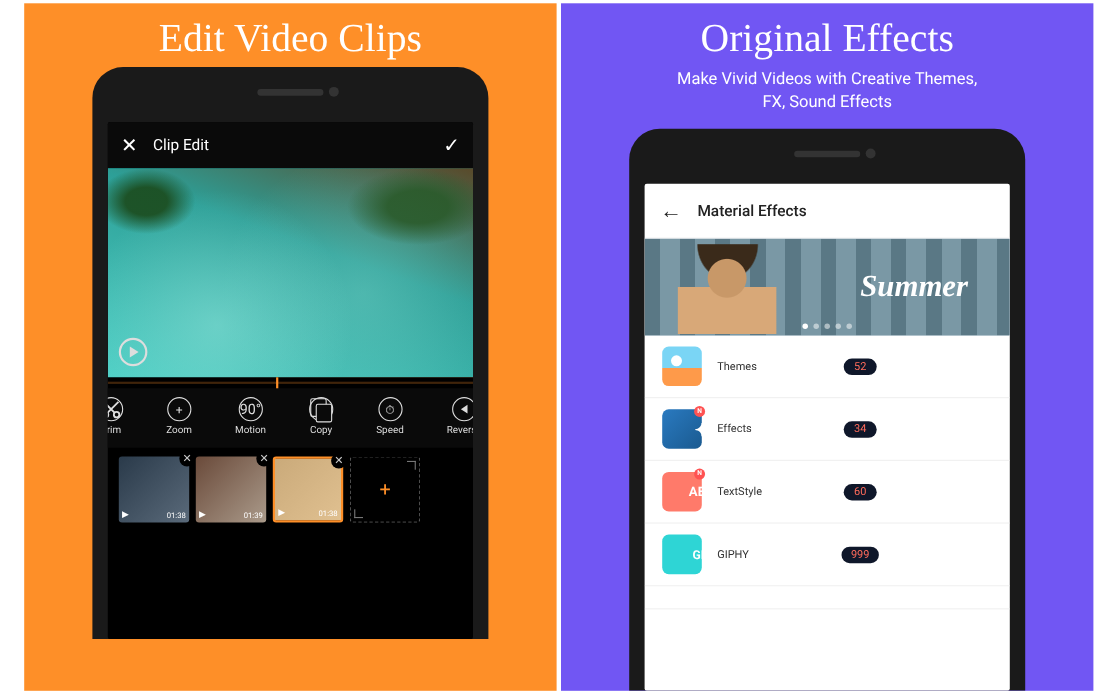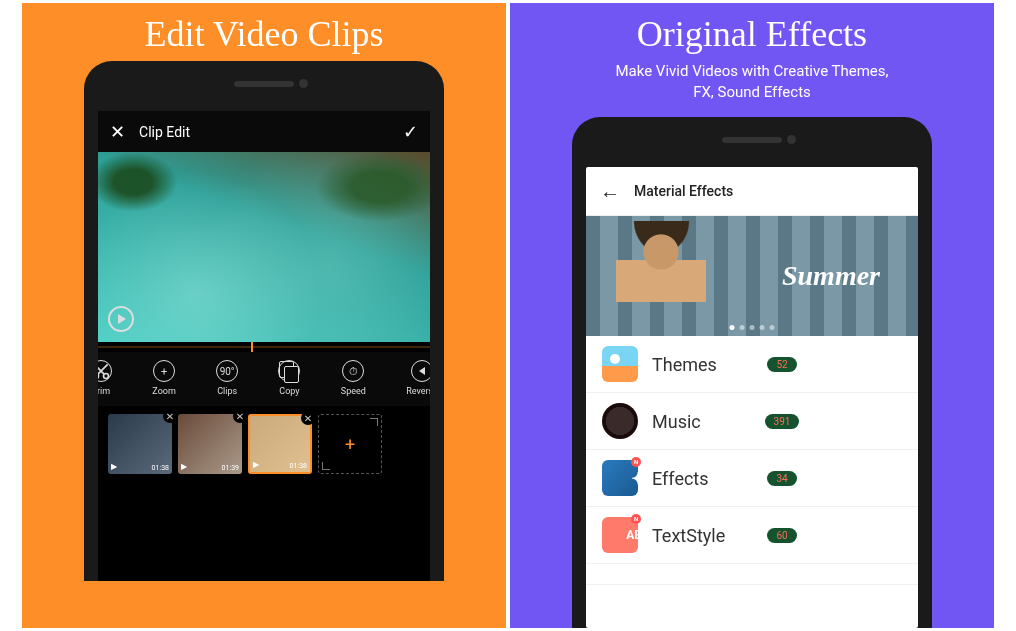--- a/index.html
+++ b/index.html
@@ -50,35 +50,35 @@
   .clip1 { background: linear-gradient(135deg, #2a3a4a, #5a6a7a); }
   .clip2 { background: linear-gradient(135deg, #6a4a3a, #aa9a8a); }
   .clip3 { background: linear-gradient(135deg, #caaa7a, #e0c090); border: 2px solid #fe8f28; }
   .clip-add { border: 1.5px dashed #555; display: flex; align-items: center; justify-content: center; color: #fe8f28; font-size: 18px; }
   .clip-add .exp { position: absolute; top: 3px; right: 3px; width: 8px; height: 8px; border-top: 1.5px solid #777; border-right: 1.5px solid #777; }
   .clip-add .exp2 { position: absolute; bottom: 3px; left: 3px; width: 8px; height: 8px; border-bottom: 1.5px solid #777; border-left: 1.5px solid #777; }
 
   
   .topbar2 { display: flex; align-items: center; padding: 12px 14px; color: #222; font-size: 14px; font-weight: 500; border-bottom: 1px solid #eee; }
   .topbar2 .back { font-size: 20px; margin-right: 14px; cursor: pointer; }
-  .banner { height: 120px; position: relative; overflow: hidden; background: linear-gradient(#9eb4c4, #8aa4b4); }
+  .banner { height: 88px; position: relative; overflow: hidden; background: linear-gradient(#9eb4c4, #8aa4b4); }
   .banner-slats { position: absolute; inset: 0; background: repeating-linear-gradient(90deg, #5a7885 0 14px, #7a98a5 14px 32px); }
   .banner-fig { position: absolute; left: 30px; top: 8px; width: 90px; height: 112px; background: radial-gradient(circle at 50% 25%, #c89868 18%, transparent 19%), linear-gradient(180deg, transparent 32%, #d8a878 32% 70%, transparent 70%); border-radius: 8px; }
   .banner-hair { position: absolute; left: 28px; top: 5px; width: 95px; height: 55px; background: radial-gradient(ellipse at 50% 0%, #3a2a1a 40%, transparent 42%); }
   .banner-label { position: absolute; right: 38px; top: 50%; transform: translateY(-50%); color: #fff; font-size: 28px; font-style: italic; font-weight: 700; font-family: Georgia, serif; }
   .dots { position: absolute; bottom: 6px; left: 50%; transform: translateX(-50%); display: flex; gap: 5px; }
   .dot { width: 5px; height: 5px; background: rgba(255,255,255,.5); border-radius: 50%; }
   .dot.active { background: #fff; }
 
   .matlist { flex: 1; overflow: hidden; }
   .mat-item { display: flex; align-items: center; padding: 10px 16px; border-bottom: 1px solid #f0f0f0; cursor: pointer; }
   .mat-icon { width: 36px; height: 36px; border-radius: 6px; margin-right: 14px; display: flex; align-items: center; justify-content: center; font-size: 12px; font-weight: 700; color: #fff; position: relative; padding-left: 36px; }
   .mat-icon .n-badge { position: absolute; top: -3px; right: -3px; width: 10px; height: 10px; background: #ff5252; border-radius: 50%; font-size: 6px; line-height: 10px; text-align: center; }
-  .mat-name { flex: 1; color: #333; font-size: 18px; }
-  .mat-count { background: #14532d; color: #ff6b5b; font-size: 10px; padding: 2px 9px; border-radius: 10px; margin-left: 10px; }
+  .mat-name { flex: 1; color: #333; font-size: 10px; }
+  .mat-count { background: #0f172a; color: #ff6b5b; font-size: 10px; padding: 2px 9px; border-radius: 10px; margin-left: 10px; }
   .mat-spacer { flex: 1; }
 
   .ic-themes { background: linear-gradient(180deg, #7ad5f5 55%, #fe9a4a 55%); }
   .ic-themes::after { content: ""; width: 10px; height: 10px; background: #fff; border-radius: 50%; position: absolute; top: 8px; left: 8px; }
   .ic-music { background: radial-gradient(circle, #3a2a2a 55%, #1a0a0a 56%), #d4a858; border-radius: 50%; }
   .ic-effects { background: linear-gradient(135deg, #2a7ac0, #1a5a90); }
   .ic-effects::after { content: "✦"; color: #fff; font-size: 16px; }
   .ic-text { background: #ff7a6a; }
   .ic-giphy { background: #2ed5d5; font-size: 11px; }
 </style>
@@ -112,22 +112,22 @@
                 <path d="M8 16 L20 4 M16 16 L4 4"></path>
               </svg>
           </span>
           <span>Trim</span>
         </div>
         <div class="tool">
           <span class="ico">+</span>
           <span>Zoom</span>
         </div>
         <div class="tool">
-          <span class="ico" style="font-size:10px">90°</span>
-          <span>Clips</span>
+          <span class="ico" style="font-size:13px">90°</span>
+          <span>Motion</span>
         </div>
         <div class="tool">
           <span class="ico ico-copy"></span>
           <span>Copy</span>
         </div>
         <div class="tool">
           <span class="ico">⏱</span>
           <span>Speed</span>
         </div>
         <div class="tool">
@@ -189,39 +189,39 @@
         </div>
       </div>
       <div class="matlist">
         <div class="mat-item">
           <div class="mat-icon ic-themes"></div>
           <span class="mat-name">Themes</span>
           <span class="mat-count">52</span>
           <span class="mat-spacer"></span>
         </div>
         <div class="mat-item">
-          <div class="mat-icon ic-music"></div>
-          <span class="mat-name">Music</span>
-          <span class="mat-count">391</span>
-          <span class="mat-spacer"></span>
-        </div>
-        <div class="mat-item">
           <div class="mat-icon ic-effects">
               <span class="n-badge">N</span>
             </div>
           <span class="mat-name">Effects</span>
           <span class="mat-count">34</span>
           <span class="mat-spacer"></span>
         </div>
         <div class="mat-item">
           <div class="mat-icon ic-text">ABC<span class="n-badge">N</span></div>
           <span class="mat-name">TextStyle</span>
           <span class="mat-count">60</span>
           <span class="mat-spacer"></span>
         </div>
         <div class="mat-item">
+          <div class="mat-icon ic-giphy">GIF</div>
+          <span class="mat-name">GIPHY</span>
+          <span class="mat-count">999</span>
+          <span class="mat-spacer"></span>
+        </div>
+        <div class="mat-item">
 
           <span class="mat-spacer"></span>
         </div>
       </div>
     </div>
   </div>
 </div>
 
 </body></html>

